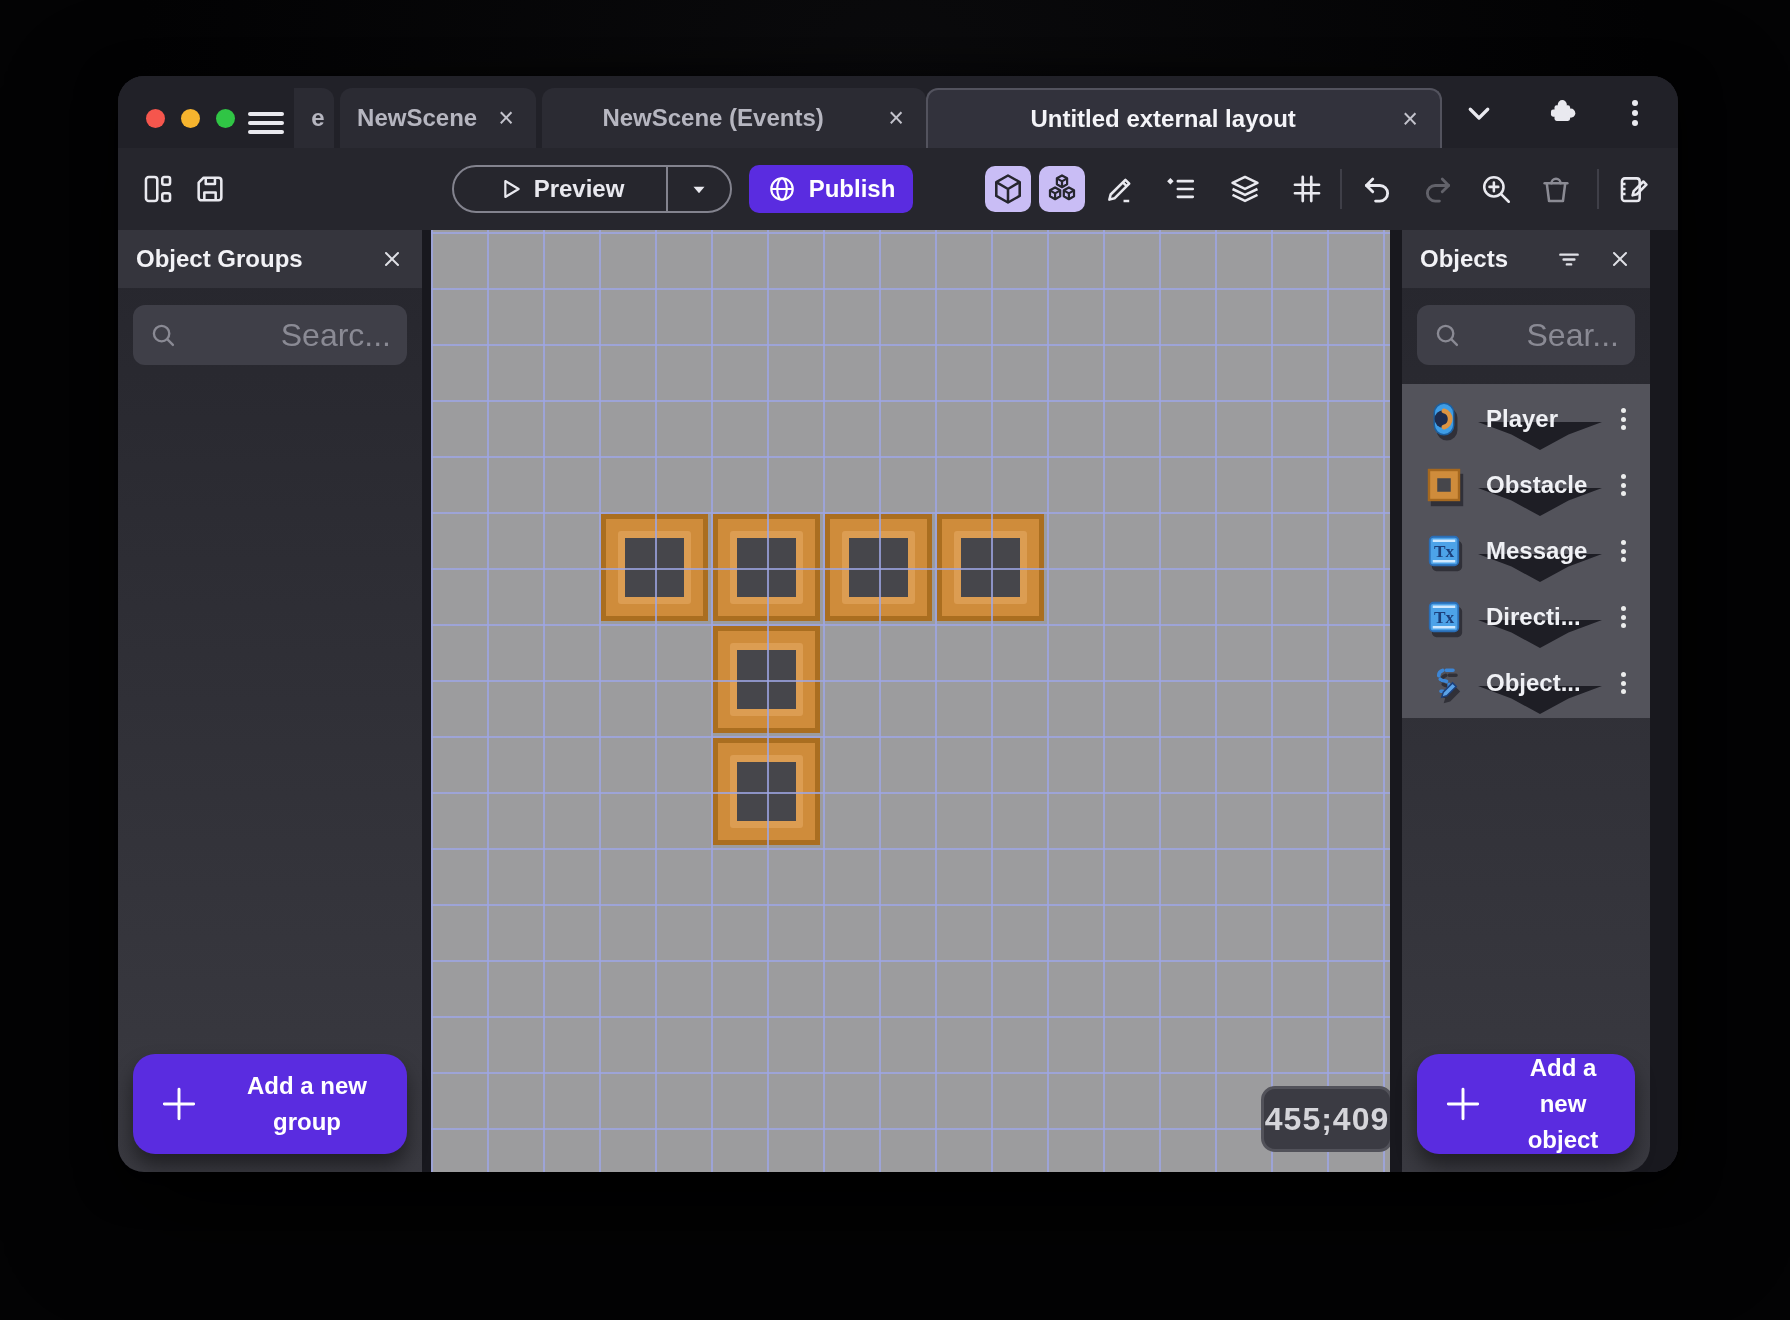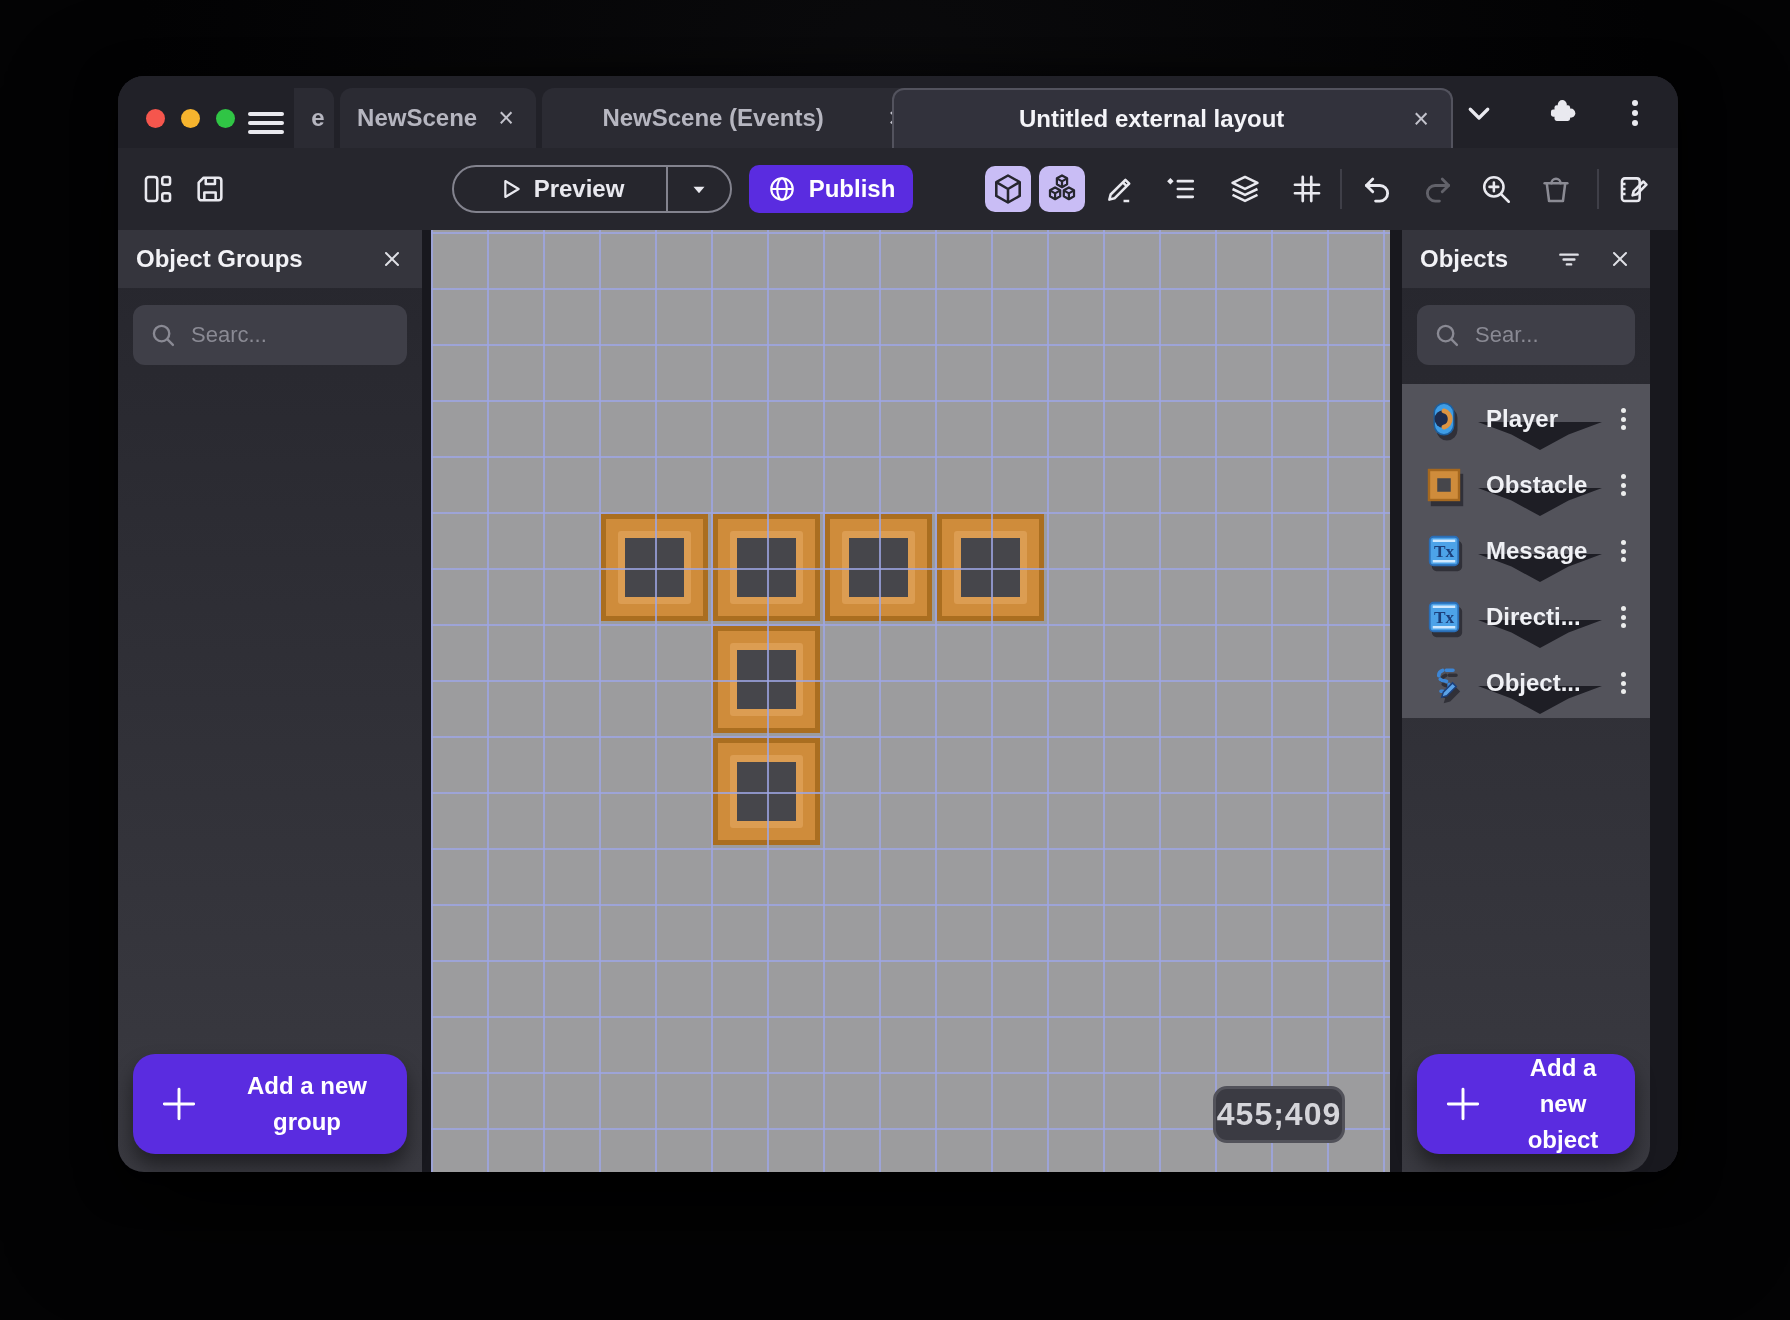--- a/index.html
+++ b/index.html
@@ -20,21 +20,21 @@
   .hamburger { position:absolute; left:130px; top:36px; width:36px; height:24px; }
   .hamburger span{ display:block; height:3.5px; background:#e9e9ef; border-radius:2px; margin-bottom:5.5px; }
 
   .tab { position:absolute; top:12px; height:60px; background:#2b2b33; border-radius:12px 12px 0 0;
     display:flex; align-items:center; color:#b6b6c0; font-size:24px; font-weight:600; }
   .tab .tab-label{ flex:1; text-align:center; white-space:nowrap; overflow:hidden; }
   .tab .tab-close{ font-size:27px; font-weight:400; color:#c3c3cc; padding:0 22px 0 4px; cursor:default; }
   .tab-fragment{ left:176px; width:40px; border-radius:0 12px 0 0; justify-content:flex-start; padding-left:8px; }
   .tab-1{ left:222px; width:196px; }
   .tab-2{ left:424px; width:384px; }
-  .tab-active{ left:774px; width:561px; background:#32323c; border:2px solid #53535e; border-bottom:none; color:#f4f4f8; }
+  .tab-active{ left:808px; width:516px; background:#32323c; border:2px solid #53535e; border-bottom:none; color:#f4f4f8; }
   .tb-icon { position:absolute; top:22px; color:#e9e9ef; }
   .tb-chevron{ left:1346px; } .tb-puzzle{ left:1428px; top:18px; } .tb-kebab{ left:1514px; top:20px; }
   .kebab-dots span{ display:block; width:6px; height:6px; border-radius:50%; background:#e9e9ef; margin:4px auto; }
 
   
   .toolbar { position:absolute; left:0; top:72px; width:100%; height:82px; background:#26262d; }
   .icon-btn { position:absolute; top:21px; width:40px; height:40px; display:flex; align-items:center; justify-content:center; color:#e9e9ef; }
   .icon-btn svg{ width:34px; height:34px; }
   .dim { color:#62626a; } .semi-dim { color:#8b8b94; }
   .preview-group { position:absolute; left:334px; top:17px; width:280px; height:48px; border:2px solid #83838e;
@@ -57,21 +57,21 @@
   .panel-left { left:0; width:304px; border-radius:0 0 0 26px; }
   .panel-right { left:1284px; width:248px; border-radius:0 0 26px 0; }
   .panel-header { height:58px; background:#35353d; display:flex; align-items:center; padding:0 18px; flex:0 0 auto; }
   .panel-title { color:#f2f2f6; font-size:24px; font-weight:700; flex:1; white-space:nowrap; }
   .panel-close { color:#dfe0e6; } .panel-close svg{ width:24px; height:24px; }
   .filter-btn { color:#dfe0e6; margin-right:26px; } .filter-btn svg{ width:26px; height:26px; }
   .search-wrap { padding:17px 15px 19px; flex:0 0 auto; }
   .search-box { height:60px; background:#3f3f48; border-radius:12px; display:flex; align-items:center; padding:0 16px; gap:14px; }
   .search-box svg{ width:28px; height:28px; color:#8a8a94; flex:0 0 auto; }
   .search-box input { background:transparent; border:none; outline:none; width:100%;
-    font-size:22px; color:#f0abfc; font-family:inherit; }
+    font-size:32px; color:#f0abfc; font-family:inherit;text-align:right; }
   .search-box input::placeholder { color:#8a8a94; }
   .panel-body { flex:1 1 auto; }
 
   .objects-list { background:#53535b; flex:0 0 auto; padding:2px 0; }
   .obj-row { position:relative; height:66px; display:flex; align-items:center; padding:0 14px 0 24px; }
   .obj-icon { width:36px; height:36px; flex:0 0 auto; filter:drop-shadow(3px 5px 0 rgba(20,20,28,.55)); }
   .obj-label { position:relative; margin-left:24px; flex:1; color:#f0f1f5; font-size:24px; font-weight:600; white-space:nowrap; overflow:hidden; z-index:2; }
   .obj-shadow { position:absolute; left:76px; top:36px; width:124px; height:28px; background:#1e1e25; z-index:1;
     clip-path:polygon(0 0,100% 0,73% 45%,50% 100%,27% 45%); }
   .obj-kebab { width:26px; flex:0 0 auto; }
@@ -85,21 +85,21 @@
 
   
   .canvas { position:absolute; left:313px; top:0; width:959px; height:100%; background:#9c9c9e; overflow:hidden; }
   .tile { position:absolute; width:var(--tile,107px); height:var(--tile,107px); background:#cf8c3b; border:5px solid #aa6e20; z-index:1; }
   .tile::before{ content:""; position:absolute; inset:12px; background:#dc9d52; border-radius:3px; }
   .tile::after{ content:""; position:absolute; inset:19px; background:#46464b; }
   .grid-overlay { position:absolute; inset:0; z-index:2; pointer-events:none;
     background-image:linear-gradient(to right, rgba(158,166,228,.8) 2px, transparent 2px),
                      linear-gradient(to bottom, rgba(158,166,228,.8) 2px, transparent 2px);
     background-size:var(--cell,56px) var(--cell,56px); background-position:0 2px; }
-  .coord-badge { position:absolute; left:782px; top:856px; width:132px; height:57px; z-index:3;
+  .coord-badge { position:absolute; left:830px; top:856px; width:132px; height:66px; z-index:3;
     background:#3b3b43; border:3px solid #52525a; border-radius:14px;
     display:flex; align-items:center; justify-content:center;
     color:#d5d5da; font-size:32px; font-weight:700; letter-spacing:1px; }
 
   svg { display:block; }
 </style>
 </head>
 <body>
 
 <div class="stage">

